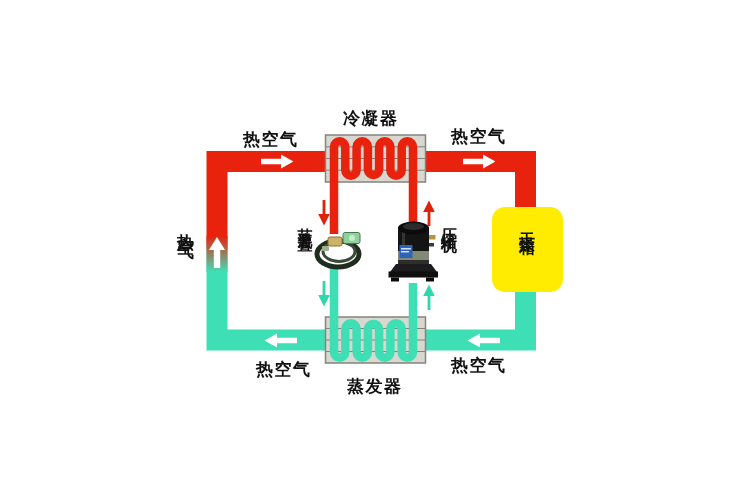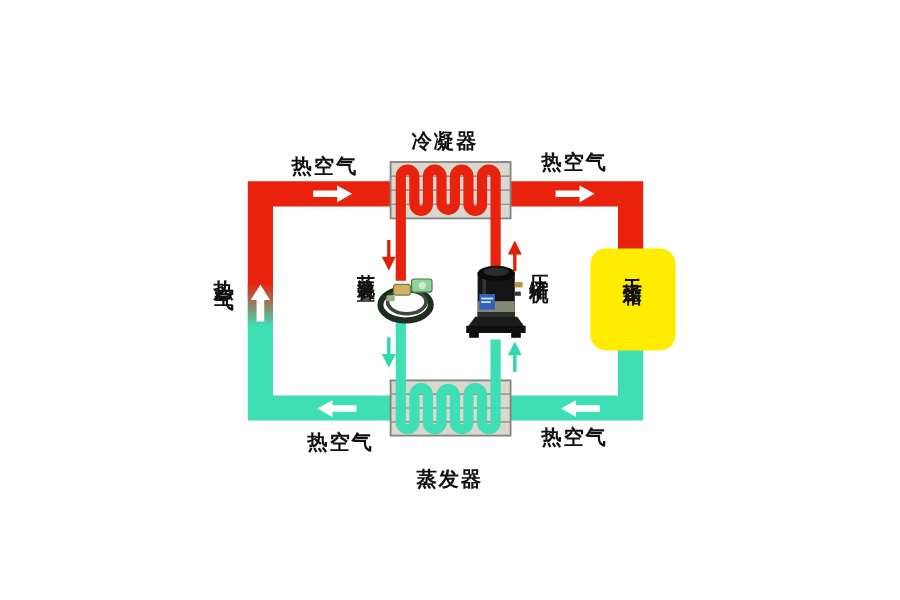--- a/index.html
+++ b/index.html
@@ -114,21 +114,21 @@
       <rect x="388.5" y="271.5" width="49.5" height="6" fill="#0f0f0f"></rect>
       <rect x="391" y="277.5" width="8" height="4" fill="#0c0c0c"></rect>
       <rect x="426" y="277.5" width="8" height="4" fill="#0c0c0c"></rect>
     </g>
 
     <rect x="492" y="207" width="71" height="85" rx="13" fill="#ffec00"></rect>
   </svg>
 
   <div class="lbl" style="left:343px; top:110px;">冷凝器</div>
 
-  <div class="lbl" style="left:347px; top:392px;">蒸发器</div>
+  <div class="lbl" style="left:347px; top:378px;">蒸发器</div>
 
   <div class="lbl" style="left:243px; top:131px;">热空气</div>
 
   <div class="lbl" style="left:451px; top:128px;">热空气</div>
 
   <div class="lbl" style="left:256px; top:361px;">热空气</div>
 
   <div class="lbl" style="left:451px; top:357px;">热空气</div>
 
   <div class="lbl vlbl" style="left:177px; top:220px; font-size:17px;">热空气</div>

